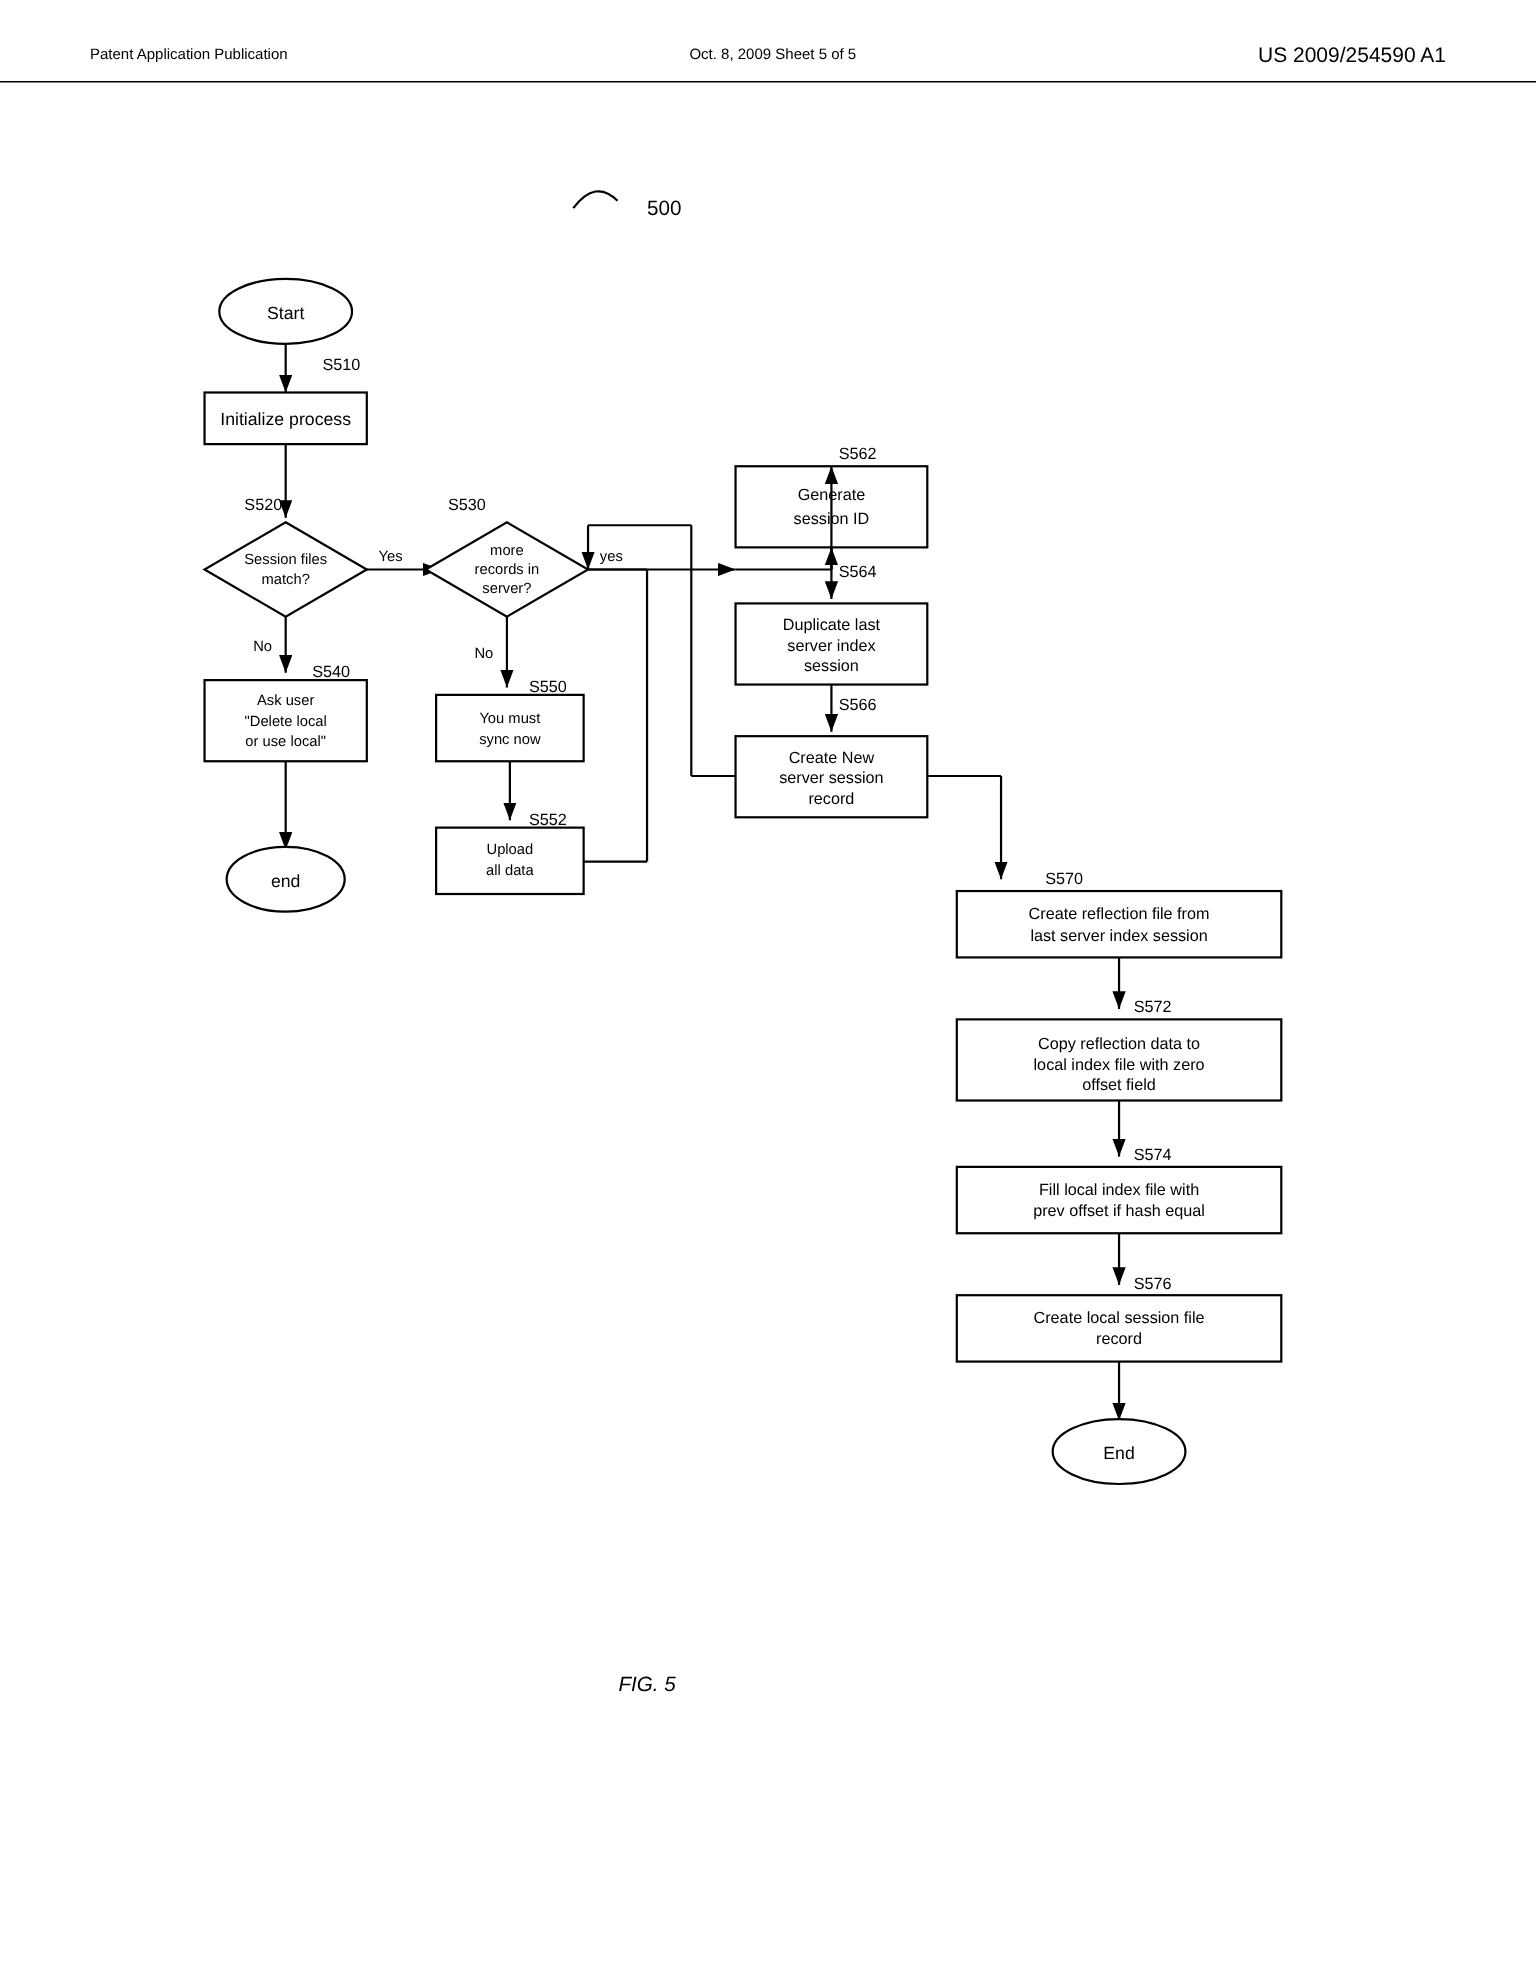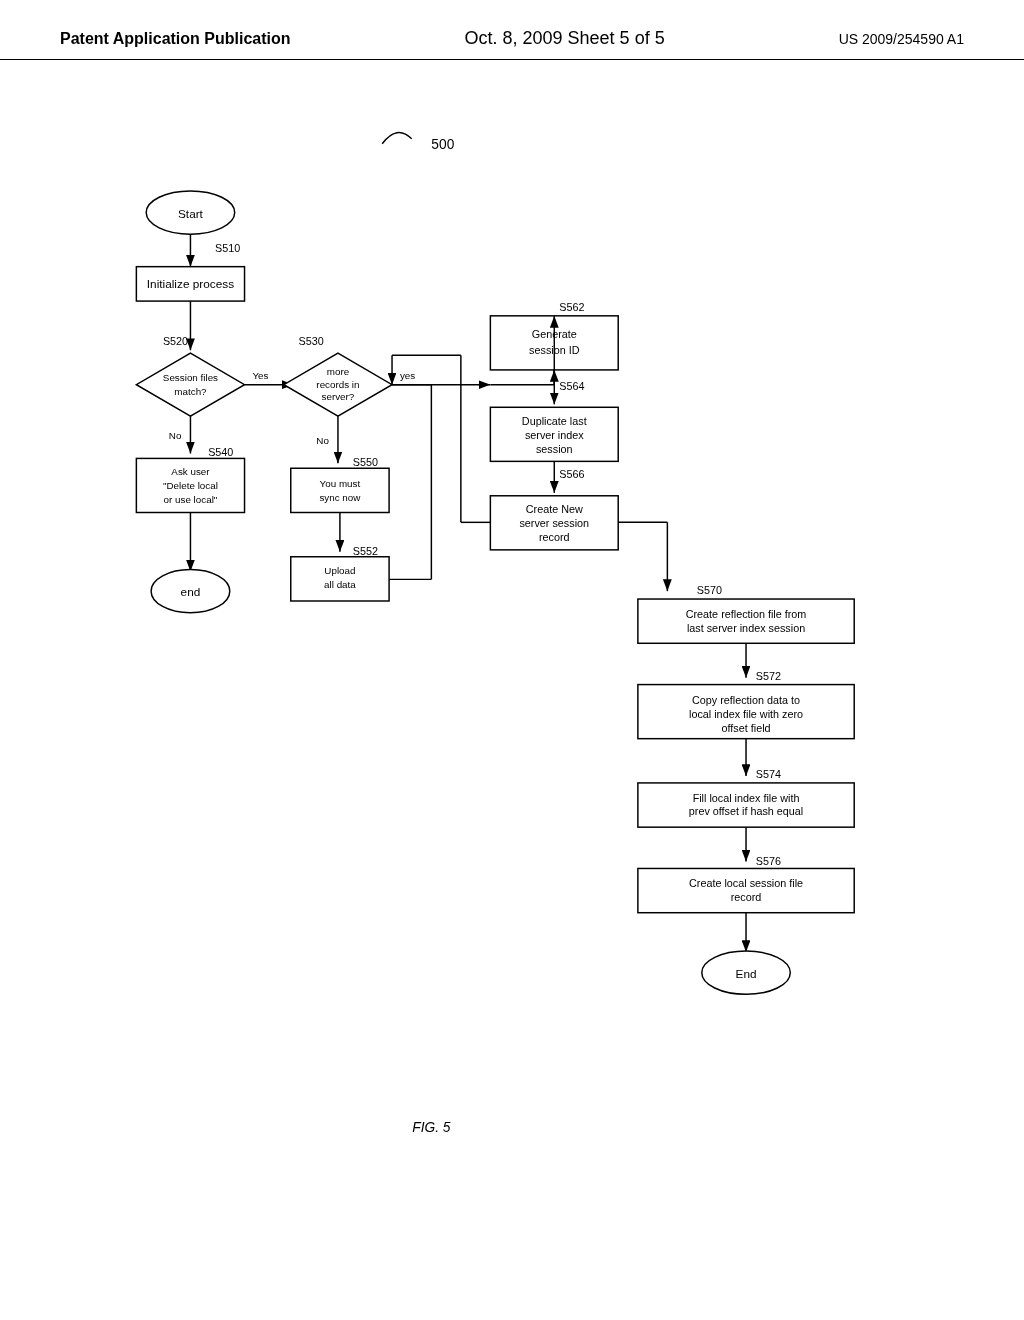--- a/index.html
+++ b/index.html
@@ -19,25 +19,25 @@
     }
     .header {
       display: flex;
       justify-content: space-between;
       align-items: center;
       padding: 28px 60px 10px 60px;
       border-bottom: 1px solid #000;
       margin-bottom: 10px;
     }
     .header-left {
-      font-size: 16px;
-      font-weight: bold;
+      font-size: 10px;
+      font-weight: normal;
     }
     .header-center {
-      font-size: 18px;
+      font-size: 10px;
     }
     .header-right {
       font-size: 14px;
       font-weight: normal;
     }
     .diagram-area {
       position: relative;
       width: 100%;
       height: 1180px;
       text-align: right;

